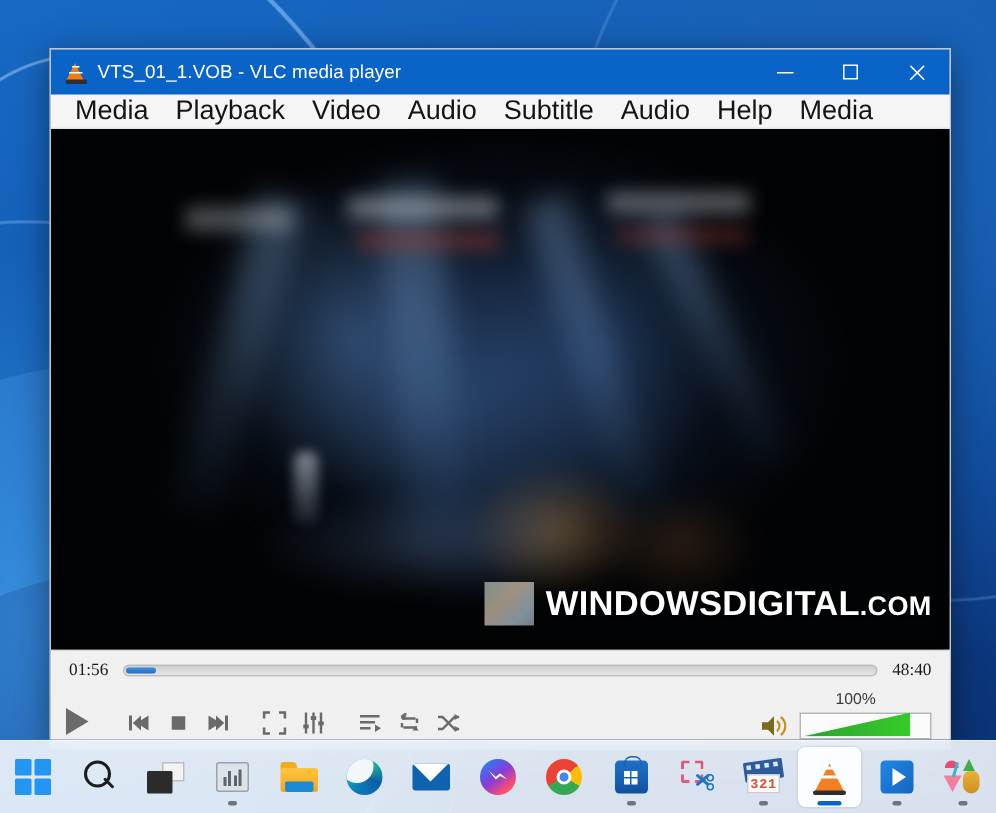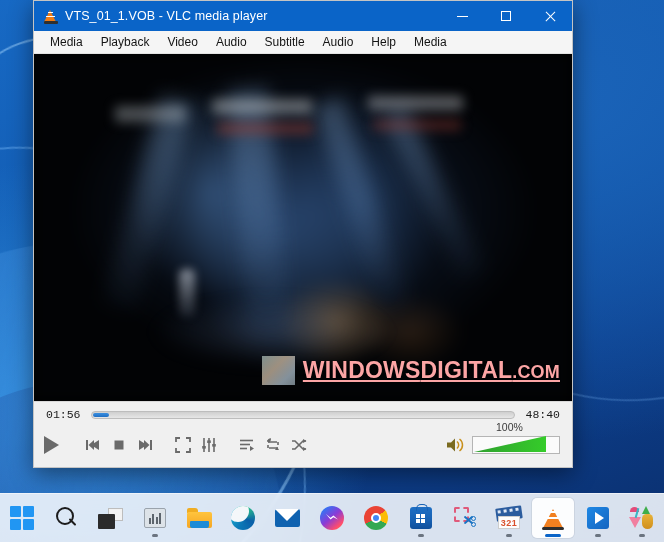--- a/index.html
+++ b/index.html
@@ -74,22 +74,22 @@
     border-top: 2px solid rgba(165,215,255,0.5);
     border-right: 2px solid rgba(165,215,255,0.22);
     border-radius: 50% 50% 45% 55% / 55% 45% 55% 45%;
     transform: rotate(-20deg);
   }
 
   
   #vlc-window {
     position: absolute;
     left: 33px;
-    top: 0;
-    width: 540px;
+    top: 32px;
+    width: 601px;
     height: 468px;
     background: #f0f0f0;
     box-shadow: 0 6px 22px rgba(0,0,0,0.45);
     display: flex;
     flex-direction: column;
     border: 1px solid rgba(0,0,0,0.18);
     box-sizing: border-box;
   }
 
   .titlebar {
@@ -177,21 +177,21 @@
   .menubar {
     height: 22px;
     background: #f5f5f5;
     display: flex;
     align-items: center;
     padding-left: 7px;
     flex: none;
     border-bottom: 1px solid #e3e3e3;
   }
   .menu-item {
-    font-size: 12px;
+    font-size: 18px;
     color: #141414;
     padding: 2px 9px 3px 9px;
     white-space: nowrap;
   }
 
   
   .video-area {
     flex: 1 1 auto;
     position: relative;
     background: #000000;
@@ -255,67 +255,66 @@
     gap: 8px;
   }
   .wm-logo {
     width: 33px; height: 29px;
     background: linear-gradient(135deg, #9fb4b0 0%, #c8b6a0 40%, #a8b9c6 75%, #8f9fa8 100%);
     opacity: 0.78;
   }
   .wm-text {
     font-size: 23px;
     font-weight: bold;
-    color: #fca5a5;
+    color: #ffffff;
     letter-spacing: 0.2px;
     white-space: nowrap;
     text-shadow: 0 1px 2px rgba(0,0,0,0.6);
-    text-decoration: underline;
   }
   .wm-text .small { font-size: 18px; }
 
   
   .controls {
     flex: none;
     background: #f0f0f0;
     border-top: 1px solid #d9d9d9;
   }
   .seek-row {
     height: 25px;
     display: flex;
     align-items: center;
     padding: 0 12px;
     gap: 10px;
   }
   .time {
     font-size: 11.5px;
     color: #1a1a1a;
     white-space: nowrap;
-    font-family: Liberation Mono, monospace;
+    font-family: Liberation Serif, serif;
   }
   .seek-track {
     flex: 1 1 auto;
     height: 8px;
     background: linear-gradient(to bottom, #cfcfcf, #e6e6e6);
     border: 1px solid #bdbdbd;
     border-radius: 4px;
     position: relative;
     box-sizing: border-box;
   }
   .seek-fill {
     position: absolute;
     left: 1px; top: 1px; bottom: 1px;
     width: 20px;
     background: linear-gradient(to bottom, #3b8fe0, #1f6fc4);
     border-radius: 3px;
   }
   .buttons-row {
     height: 36px;
     display: flex;
-    align-items: center;
+    align-items: flex-end;
     padding: 0 12px 4px 0;
     gap: 0;
   }
   .btn {
     width: 26px;
     height: 26px;
     display: flex;
     align-items: center;
     justify-content: center;
     border: 1px solid transparent;
@@ -528,21 +527,21 @@
     position: absolute; left: 0; top: 0; width: 26px; height: 13px;
     background: #2b5c9e; border-radius: 1px; transform: rotate(-8deg);
   }
   .ico-321 .film i {
     position: absolute; top: 1.5px; width: 3px; height: 3px; background: #dfe8f5;
   }
   .ico-321 .card {
     position: absolute; left: 2px; bottom: 0; width: 22px; height: 13px;
     background: #fdfdfd; border: 1px solid #cdcdcd; box-sizing: border-box;
     font-size: 9px; font-weight: bold; color: #d94f2b;
-    display: flex; align-items: center; justify-content: center; letter-spacing: 0.5px;
+    display: flex; align-items: center; justify-content: center; letter-spacing: 0.5px; font-family: Liberation Mono, monospace;
   }
   
   .ico-vlc { width: 24px; height: 24px; position: relative; }
   .ico-vlc .cb {
     position: absolute; left: 2px; bottom: 2.5px; width: 0; height: 0;
     border-left: 10px solid transparent; border-right: 10px solid transparent;
     border-bottom: 19px solid #f28020;
   }
   .ico-vlc .st { position: absolute; background: #ffffff; }
   .ico-vlc .st1 { left: 9px; top: 4.5px; width: 6px; height: 2.4px; }

